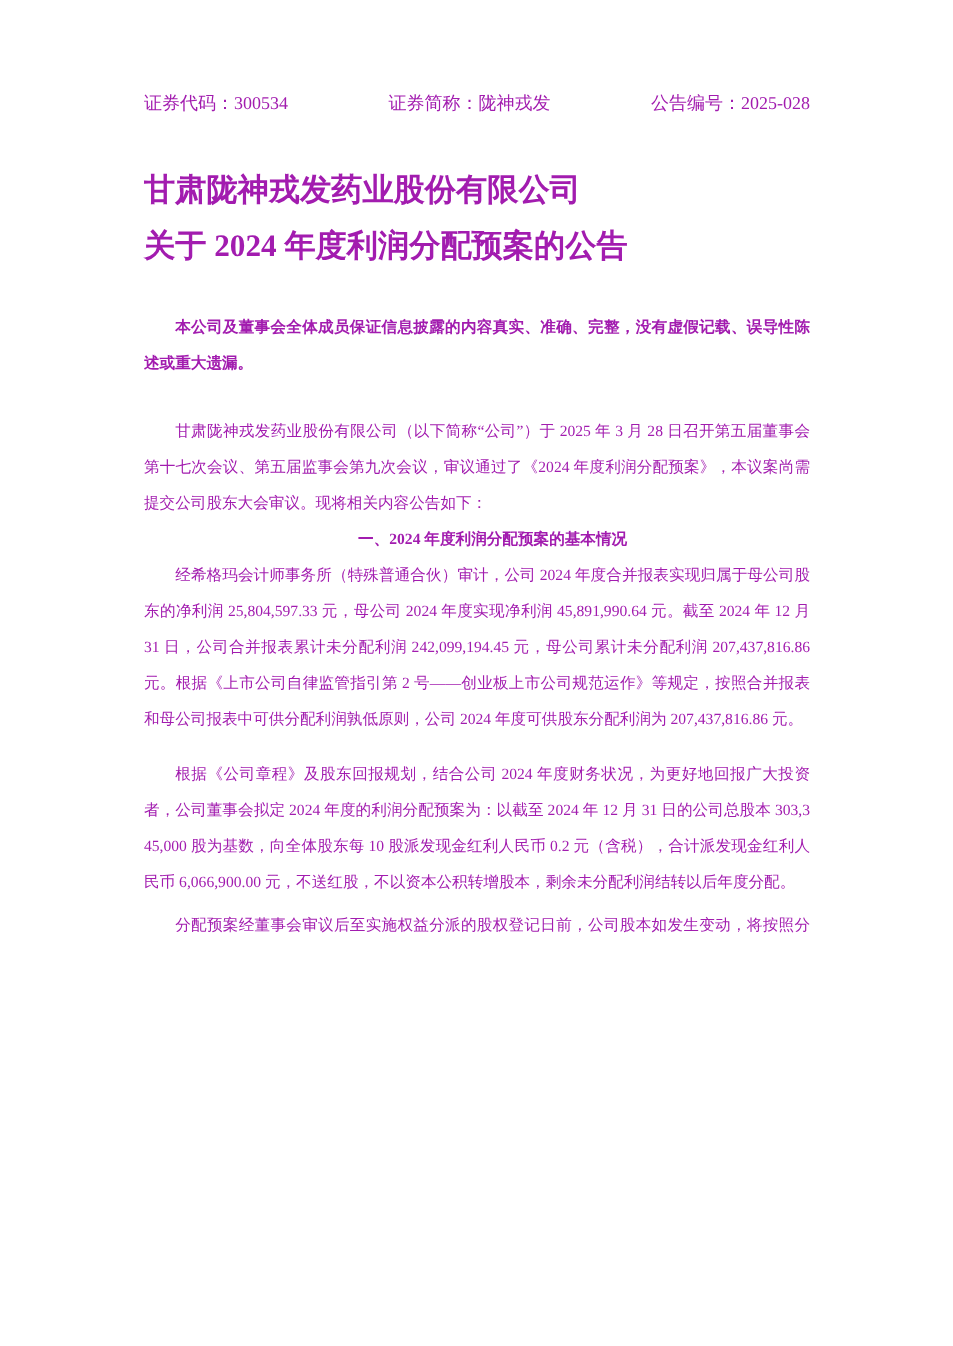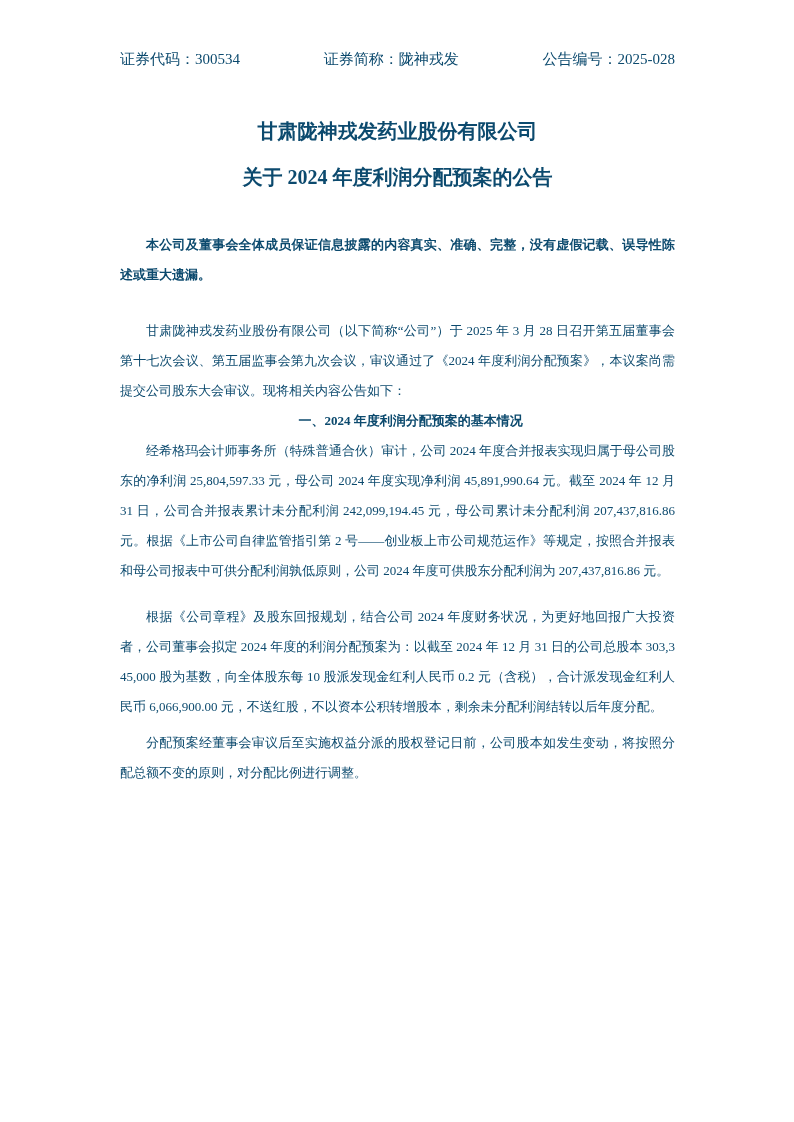--- a/index.html
+++ b/index.html
@@ -6,37 +6,36 @@
     margin: 0;
     padding: 0;
     background: #ffffff;
   }
   .page {
     position: relative;
     width: 794px;
     height: 790px;
     background: #ffffff;
     box-sizing: border-box;
-    padding: 48px 119px 0 120px;
+    padding: 76px 119px 0 120px;
     font-family: "Liberation Serif", "DejaVu Serif", serif;
-    color: #0c4a6e;
+    color: #a21caf;
     overflow: hidden;
   }
   .doc-header {
     display: flex;
     justify-content: space-between;
     font-size: 15px;
     line-height: 22px;
     white-space: nowrap;
   }
   .doc-title {
     margin-top: 38px;
-    text-align: center;
     font-weight: bold;
-    font-size: 20px;
+    font-size: 26px;
     line-height: 46px;
   }
   .para {
     margin: 0;
     font-size: 13px;
     line-height: 30px;
     text-align: justify;
     text-indent: 2em;
     word-break: break-all;
   }

